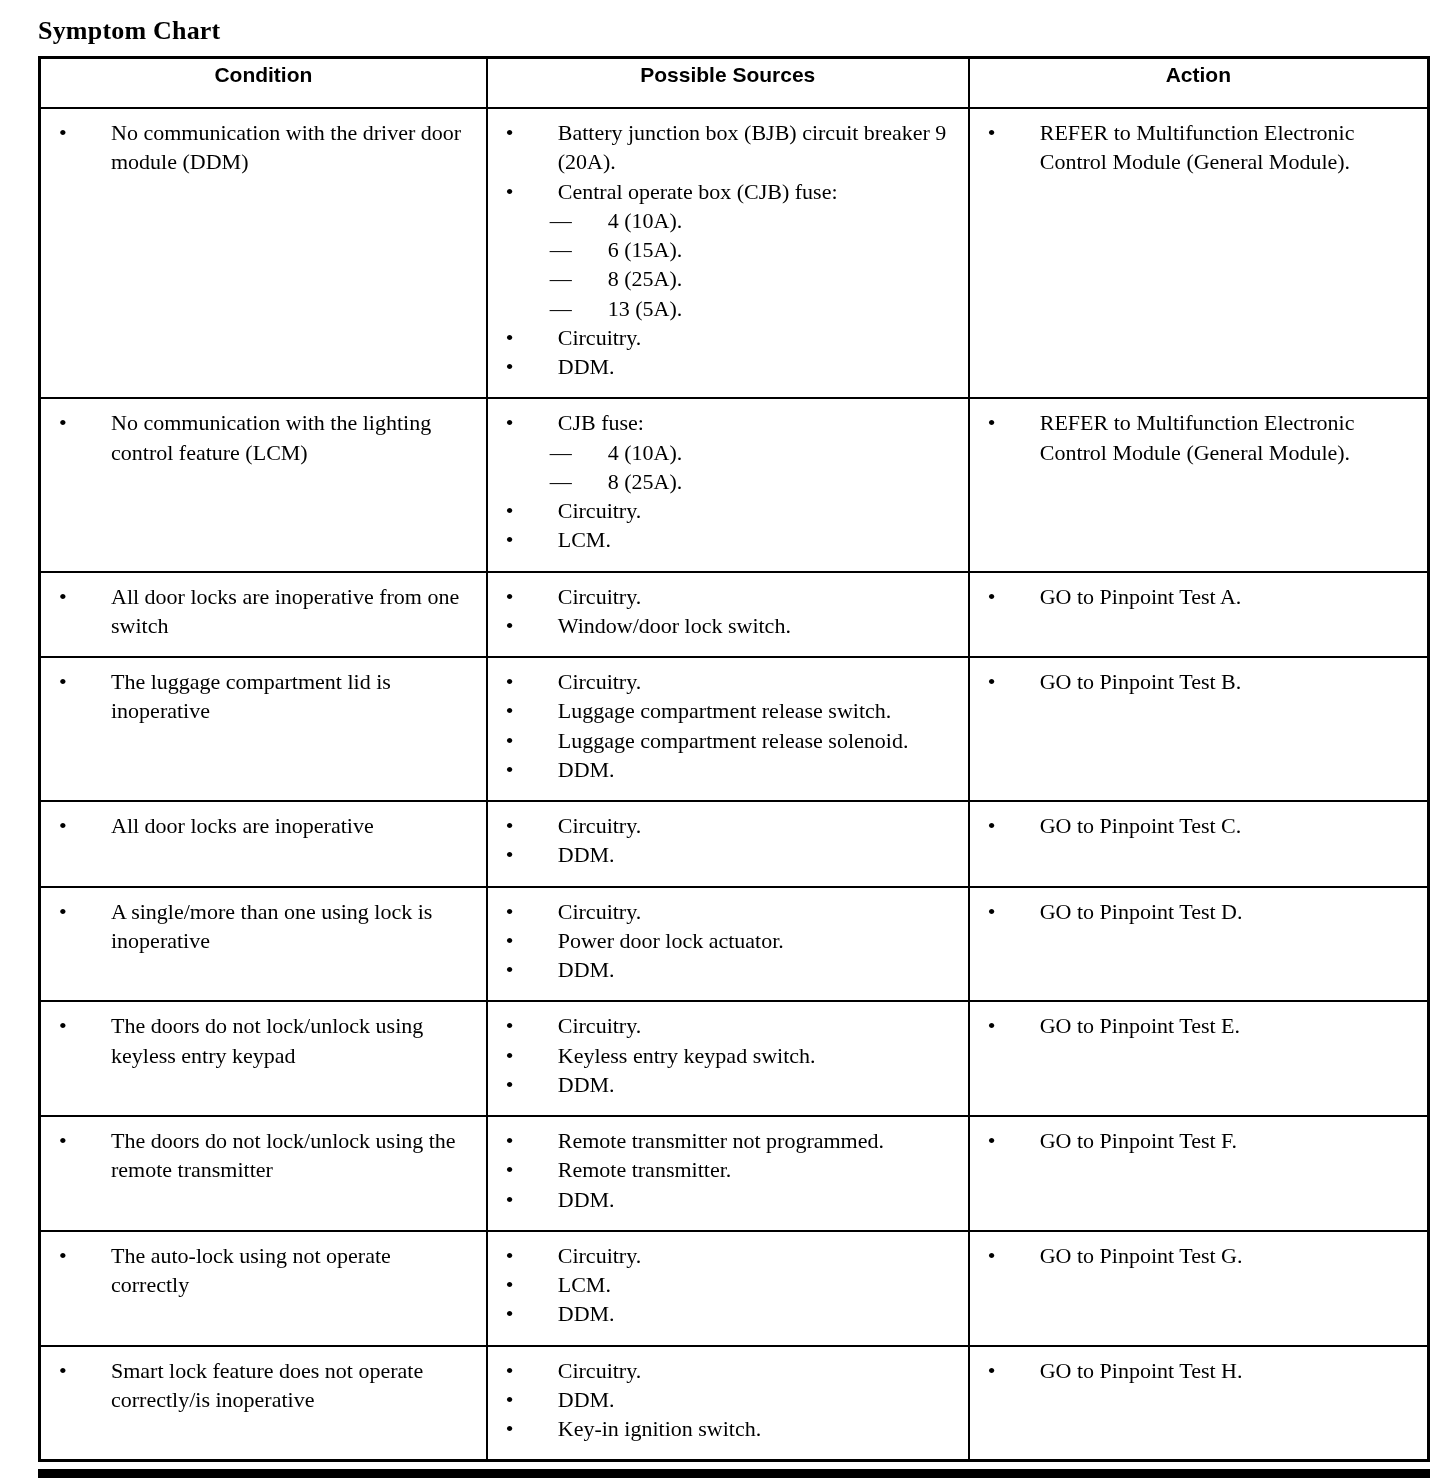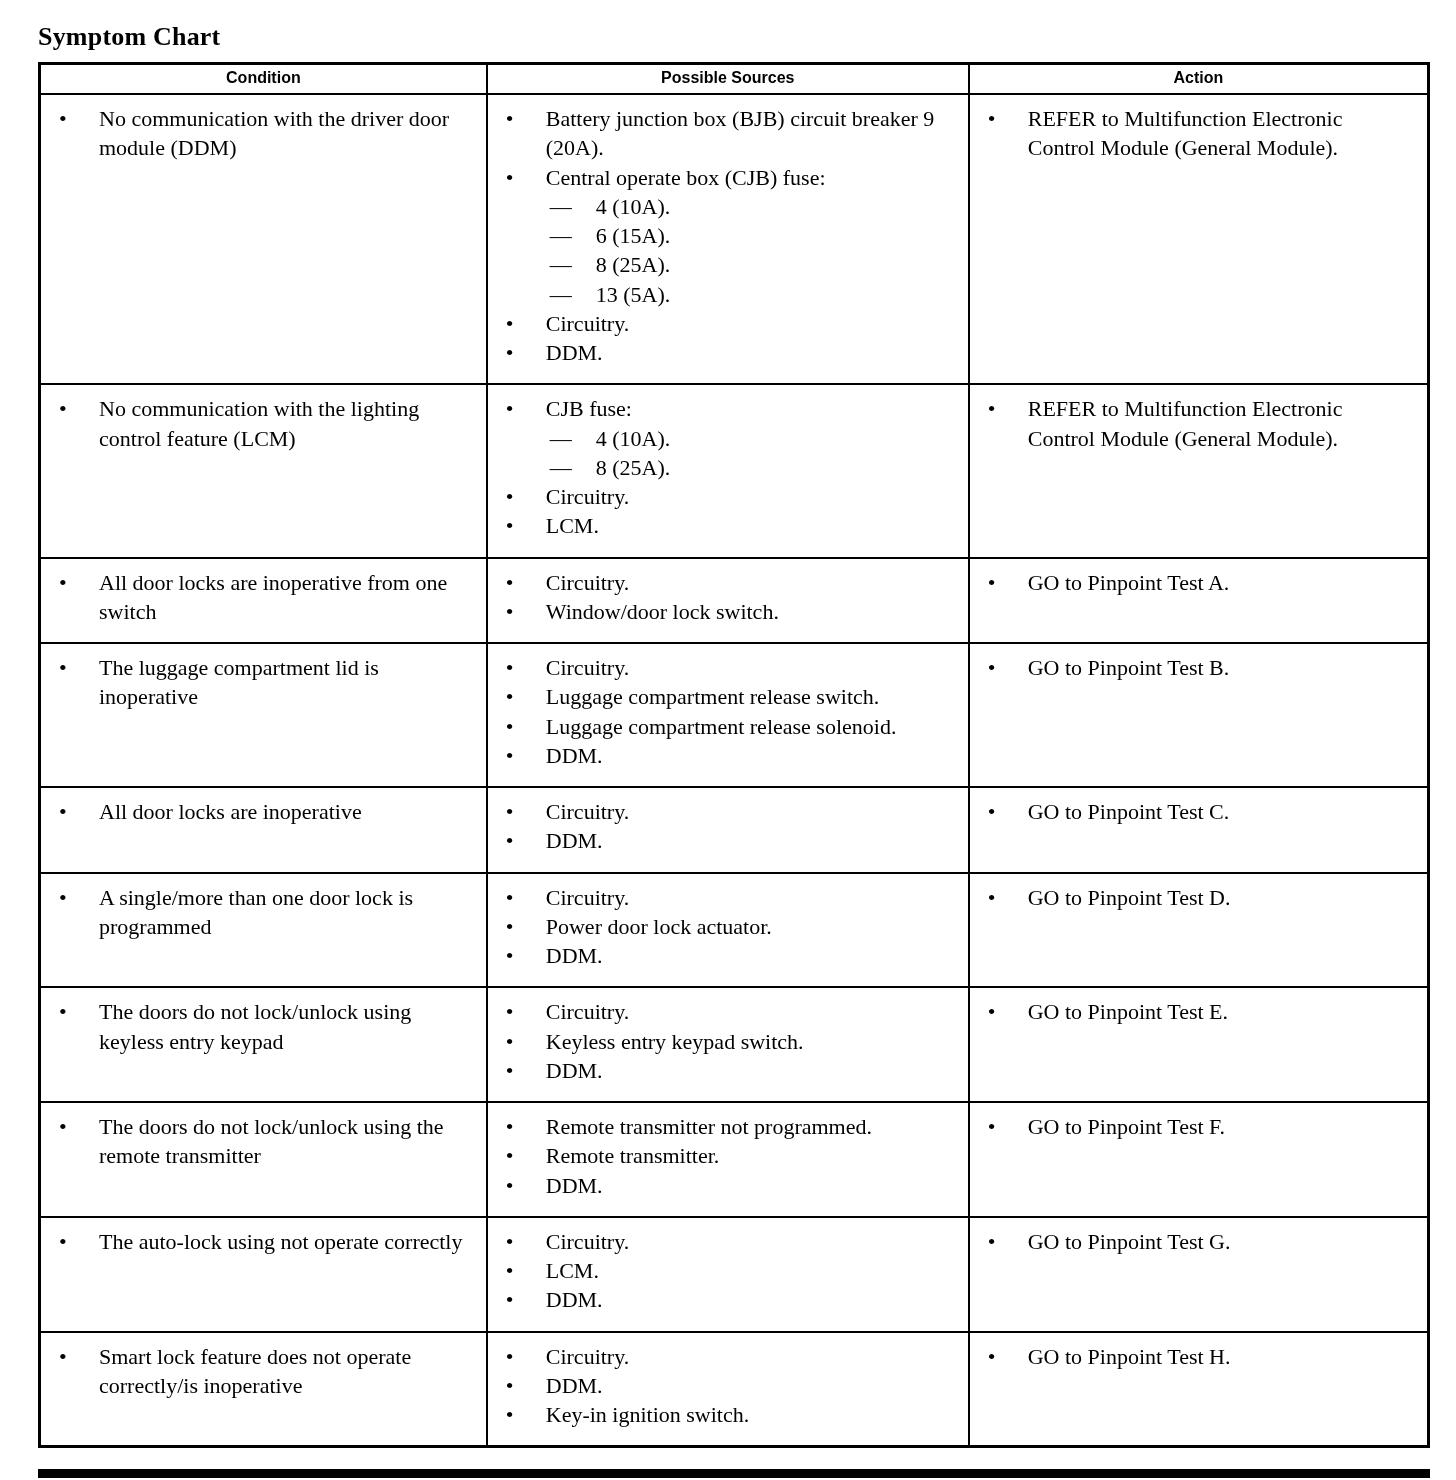--- a/index.html
+++ b/index.html
@@ -14,38 +14,38 @@
     height: 1480px;
     box-sizing: border-box;
     padding: 10px 26px 0 38px;
     display: flex;
     flex-direction: column;
     background: #ffffff;
   }
   .title {
     font-size: 26px;
     font-weight: bold;
-    margin: 12px 0 10px 0;
+    margin: 6px 0 10px 0;
     letter-spacing: 0.2px;
   }
   table.symptom-chart {
     width: 100%;
     border-collapse: collapse;
     border: 3px solid #000;
     table-layout: fixed;
   }
   col.c-condition { width: 32.2%; }
   col.c-sources   { width: 34.7%; }
   col.c-action    { width: 33.1%; }
   th {
     font-family: "Liberation Sans", sans-serif;
-    font-size: 16px;
+    font-size: 21px;
     font-weight: bold;
     border: 2.5px solid #000;
-    padding: 4px 4px 6px 4px;
+    padding: 4px 4px 20px 4px;
     background: #ffffff;
   }
   td {
     border: 2.5px solid #000;
     vertical-align: top;
     padding: 9px 8px 16px 12px;
     font-size: 22px;
     line-height: 1.33;
     background: #ffffff;
   }
@@ -54,20 +54,21 @@
     align-items: flex-start;
   }
   .item .marker {
     flex: 0 0 40px;
     text-align: left;
     padding-left: 6px;
   }
   .item .txt {
     flex: 1 1 auto;
     padding-right: 4px;
+    margin-left: 12px;
   }
   .item.dash {
     padding-left: 50px;
   }
   .item.dash .marker {
     flex: 0 0 46px;
     padding-left: 0;
   }
   .bottom-rule {
     margin-top: auto;
@@ -257,21 +258,21 @@
             <div class="item bullet">
               <span class="marker">•</span>
               <span class="txt">GO to Pinpoint Test C.</span>
             </div>
           </td>
         </tr>
         <tr>
           <td>
             <div class="item bullet">
               <span class="marker">•</span>
-              <span class="txt">A single/more than one door lock is programmed</span>
+              <span class="txt">A single/more than one using lock is inoperative</span>
             </div>
           </td>
           <td>
             <div class="item bullet">
               <span class="marker">•</span>
               <span class="txt">Circuitry.</span>
             </div>
             <div class="item bullet">
               <span class="marker">•</span>
               <span class="txt">Power door lock actuator.</span>

